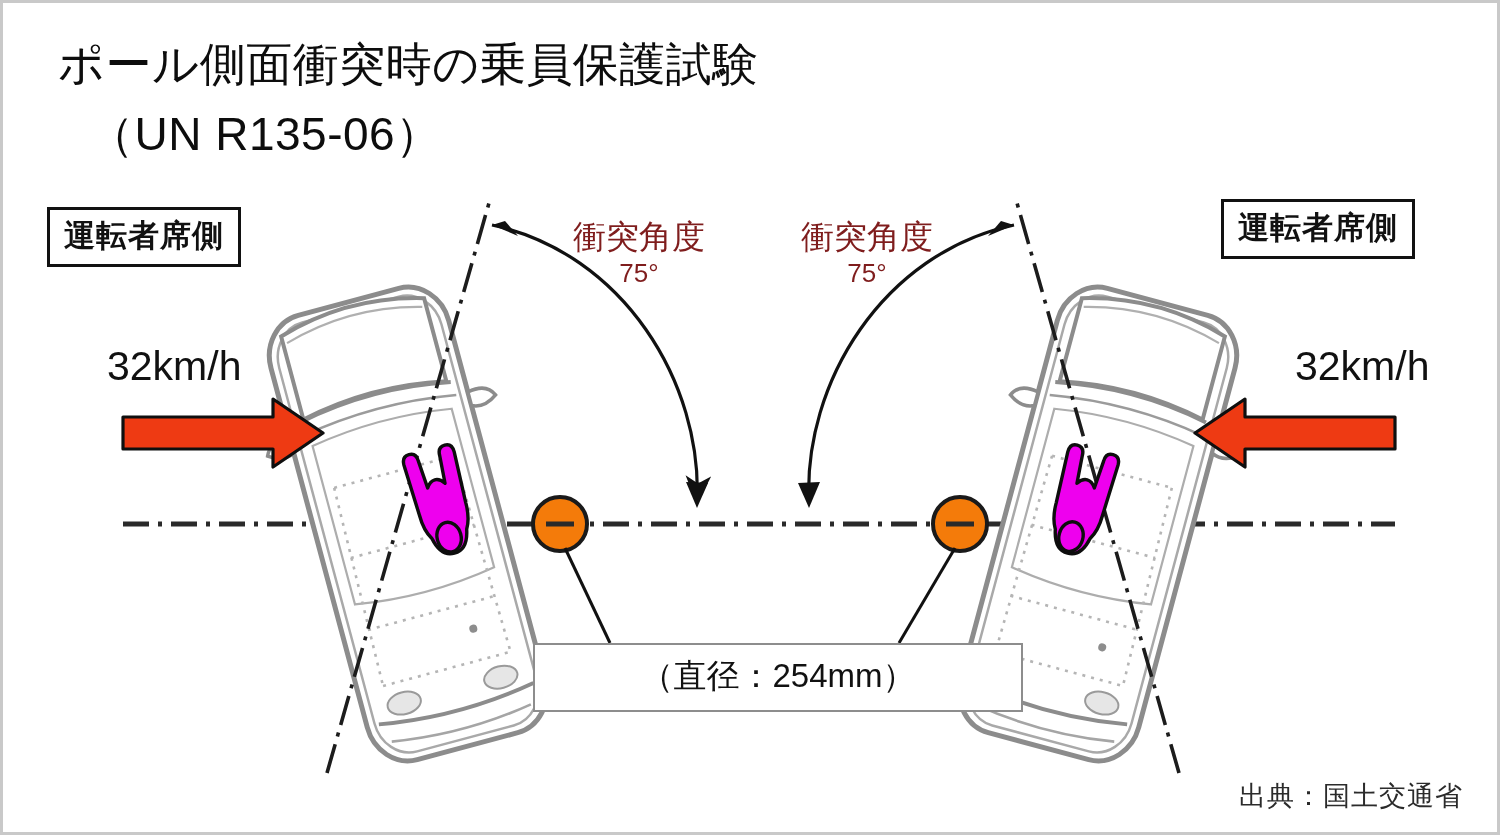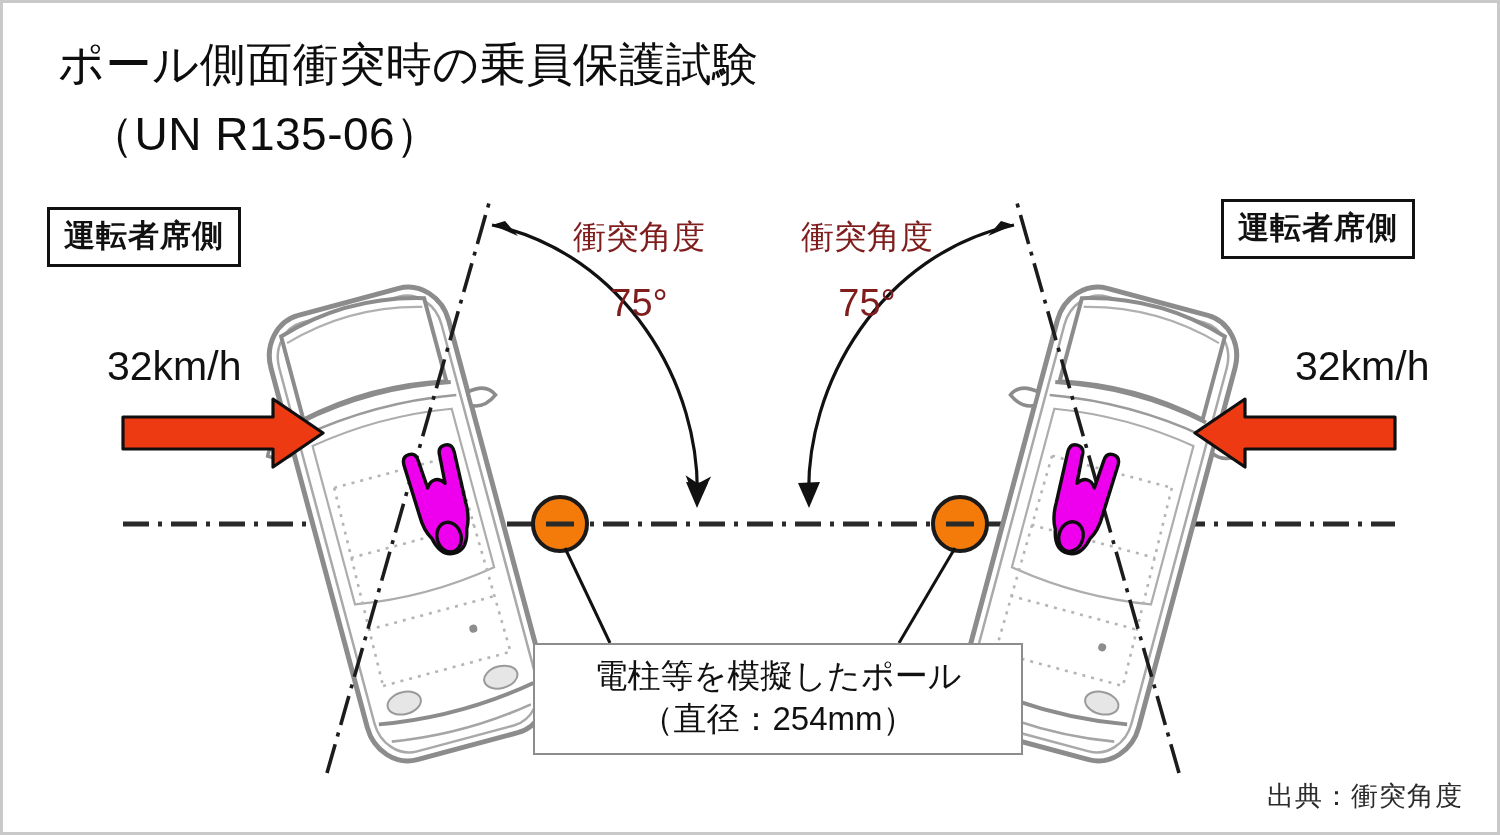--- a/index.html
+++ b/index.html
@@ -60,21 +60,21 @@
   #speed-right{left:1268px;top:340px;}
 
   .angle-label{
     position:absolute;
     font-size:33px;
     line-height:1.25;
     text-align:center;
     color:#7f1d1d;
     white-space:nowrap;
   }
-  .angle-label .val{display:block;font-size:38px;margin-top:23px;}
+  .angle-label .val{display:block;font-size:26px;}
   #angle-left{left:570px;top:213px;}
   #angle-right{left:798px;top:213px;}
 
   #pole-callout{
     position:absolute;
     left:530px;top:640px;
     width:490px;
     box-sizing:border-box;
     border:2px solid #8d8d8d;
     background:#fff;
@@ -226,18 +226,17 @@
   <div class="angle-label" id="angle-left">
     <span>衝突角度</span>
     <span class="val">75°</span>
   </div>
   <div class="angle-label" id="angle-right">
     <span>衝突角度</span>
     <span class="val">75°</span>
   </div>
 
   <div id="pole-callout">
-    <span>電柱等を模擬したポール</span>
     <span class="l2">（直径：254mm）</span>
   </div>
 
-  <div id="source">出典：衝突角度</div>
+  <div id="source">出典：国土交通省</div>
 </div>
 
 </body></html>

